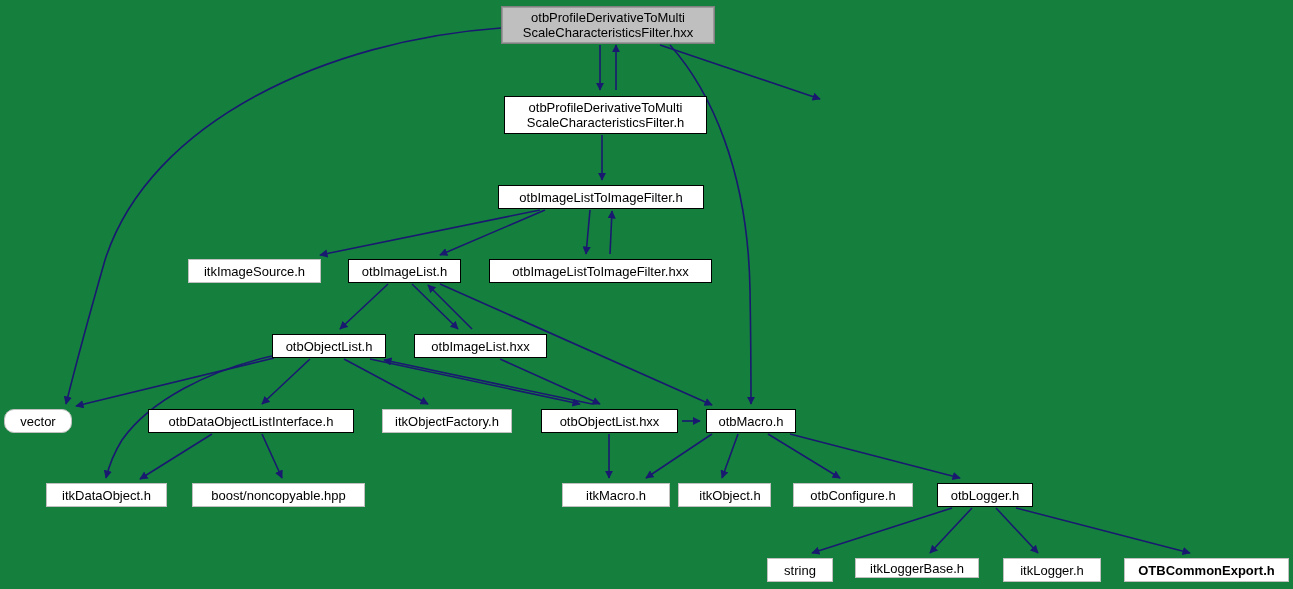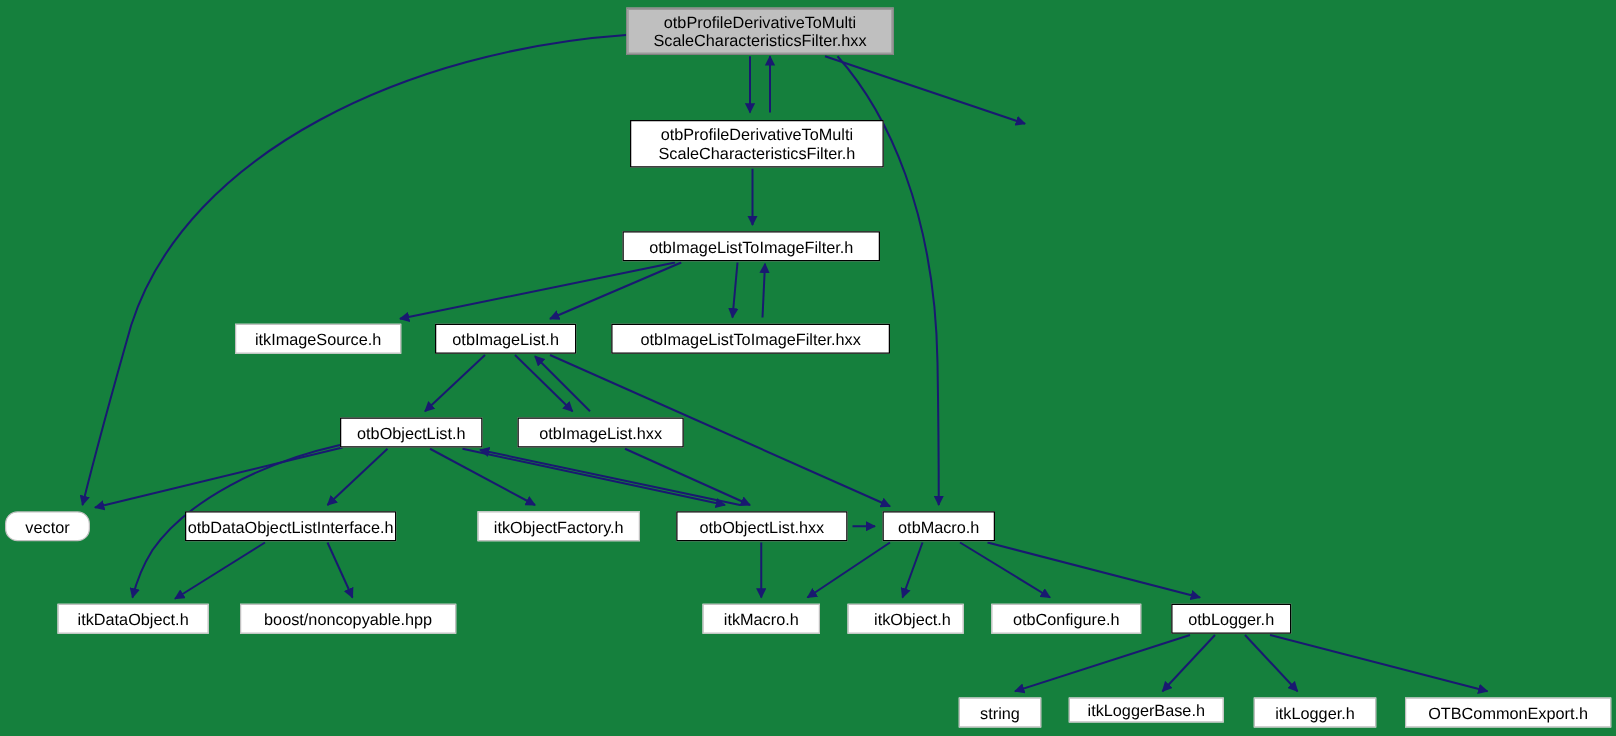--- a/index.html
+++ b/index.html
@@ -142,41 +142,41 @@
   <div class="node linked" style="left:348px; top:259px; width:113px; height:24px;">otbImageList.h</div>
 
   <div class="node linked" style="left:489px; top:259px; width:223px; height:24px;">otbImageListToImageFilter.hxx</div>
 
   <div class="node linked" style="left:272px; top:334px; width:114px; height:24px;">otbObjectList.h</div>
 
   <div class="node linked" style="left:414px; top:334px; width:133px; height:24px;">otbImageList.hxx</div>
 
   <div class="node" style="left:4px; top:409px; width:68px; height:24px;border-radius:10px;">vector</div>
 
-  <div class="node linked" style="left:148px; top:409px; width:169px; height:24px;">otbDataObjectListInterface.h</div>
+  <div class="node linked" style="left:148px; top:409px; width:206px; height:24px;">otbDataObjectListInterface.h</div>
 
   <div class="node" style="left:382px; top:409px; width:130px; height:24px;">itkObjectFactory.h</div>
 
   <div class="node linked" style="left:541px; top:409px; width:137px; height:24px;">otbObjectList.hxx</div>
 
   <div class="node linked" style="left:706px; top:409px; width:90px; height:24px;">otbMacro.h</div>
 
   <div class="node" style="left:46px; top:483px; width:121px; height:24px;">itkDataObject.h</div>
 
   <div class="node" style="left:192px; top:483px; width:173px; height:24px;">boost/noncopyable.hpp</div>
 
-  <div class="node" style="left:562px; top:483px; width:94px; height:24px;">itkMacro.h</div>
+  <div class="node" style="left:562px; top:483px; width:108px; height:24px;">itkMacro.h</div>
 
   <div class="node" style="left:678px; top:483px; width:93px; height:24px;padding-left:11px;">itkObject.h</div>
 
   <div class="node" style="left:793px; top:483px; width:120px; height:24px;">otbConfigure.h</div>
 
   <div class="node linked" style="left:937px; top:483px; width:96px; height:24px;">otbLogger.h</div>
 
   <div class="node" style="left:767px; top:558px; width:66px; height:24px;">string</div>
 
   <div class="node" style="left:855px; top:558px; width:124px; height:20px;">itkLoggerBase.h</div>
 
   <div class="node" style="left:1003px; top:558px; width:98px; height:24px;">itkLogger.h</div>
 
-  <div class="node" style="left:1124px; top:558px; width:165px; height:24px;">OTBCommonExport.h</div>
+  <div class="node" style="left:1124px; top:558px; width:165px; height:24px;font-weight:bold;">OTBCommonExport.h</div>
 
 </div>
 
 </body></html>

